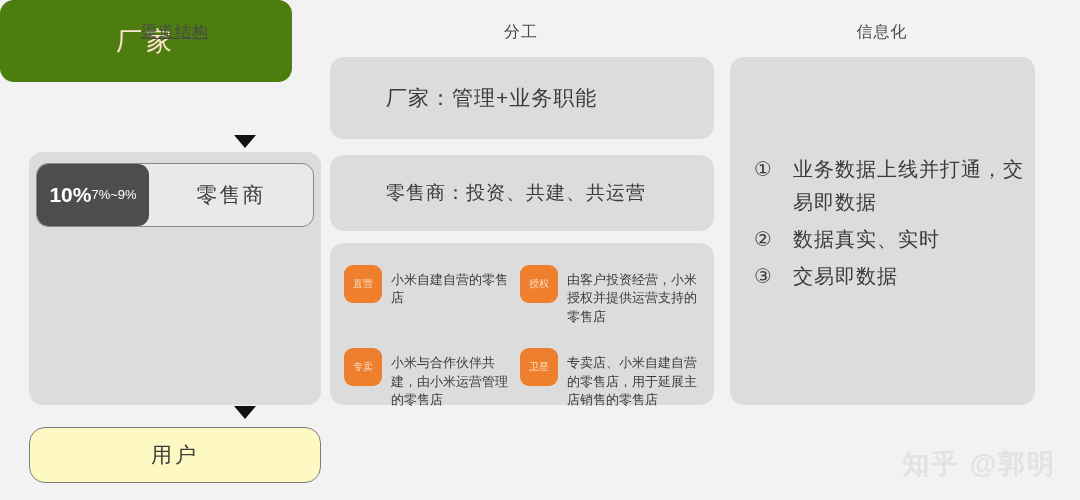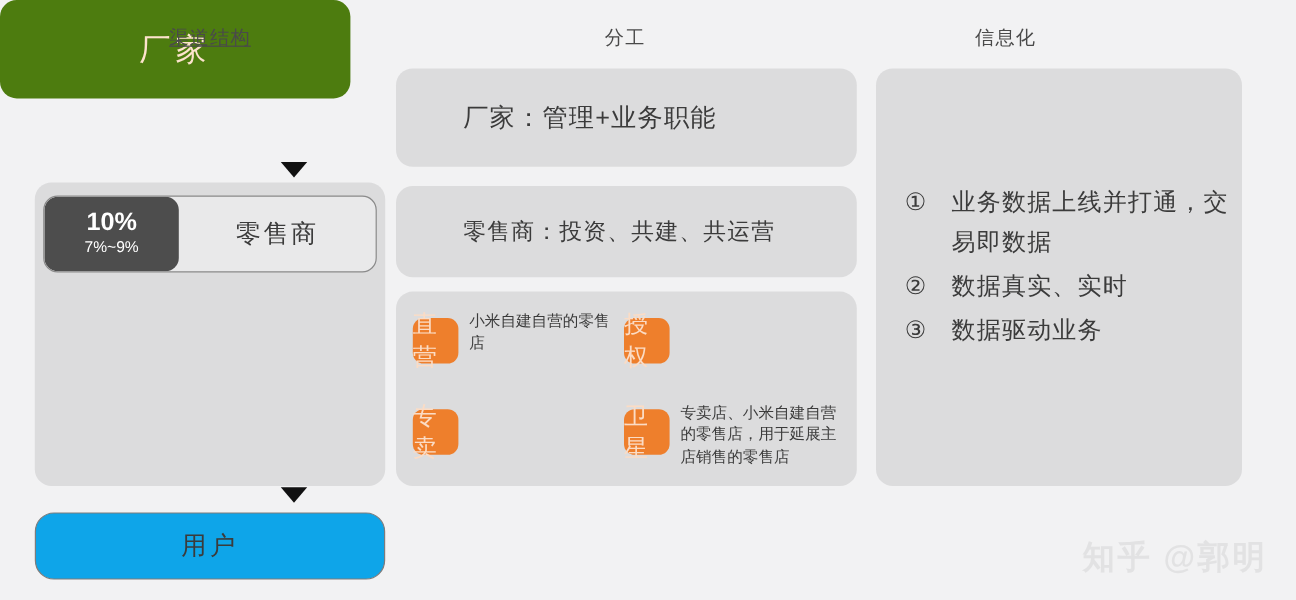--- a/index.html
+++ b/index.html
@@ -26,21 +26,21 @@
     position: absolute;
     font-size: 16px;
     color: #4a4a4a;
     letter-spacing: 1px;
     white-space: nowrap;
     transform: translateX(-50%);
     top: 22px;
   }
   #hdr-1 { left: 175px; text-decoration: underline; }
   #hdr-2 { left: 521px; }
-  #hdr-3 { left: 838px; }
+  #hdr-3 { left: 882px; }
 
   
   .card {
     position: absolute;
     background: #dcdcdd;
     border-radius: 14px;
     box-sizing: border-box;
   }
 
   
@@ -79,21 +79,20 @@
     box-sizing: border-box;
     display: flex;
     align-items: stretch;
     overflow: hidden;
   }
   #pct-badge {
     width: 112px;
     background: #4d4d4d;
     border-radius: 11px;
     display: flex;
-    flex-direction: column;
     align-items: center;
     justify-content: center;
     color: #ffffff;
     flex: none;
   }
   #pct-main {
     font-size: 21px;
     line-height: 1.05;
     font-weight: bold;
   }
@@ -113,21 +112,21 @@
   }
 
   #user-box {
     position: absolute;
     left: 29px;
     top: 427px;
     width: 292px;
     height: 56px;
     border: 1px solid #7c7c7c;
     border-radius: 16px;
-    background: #0ea5e9;
+    background: #fef9c3;
     box-sizing: border-box;
     display: flex;
     align-items: center;
     justify-content: center;
   }
   #user-label {
     font-size: 21px;
     color: #3b3b3b;
     letter-spacing: 3px;
   }
@@ -190,30 +189,31 @@
   }
   .tag-chip {
     width: 38px;
     height: 38px;
     flex: none;
     background: #ee7f2c;
     border-radius: 9px;
     display: flex;
     align-items: center;
     justify-content: center;
-    font-size: 20px;
+    font-size: 10px;
     color: #fbdcc5;
     margin-top: 8px;
   }
   .tag-desc {
     font-size: 13px;
     line-height: 1.42;
     color: #3b3b3b;
     margin-left: 9px;
     padding-top: 2px;
+    margin-top: 12px;
   }
 
   
   #info-card {
     left: 730px;
     top: 57px;
     width: 305px;
     height: 348px;
     padding: 96px 0 0 24px;
     box-sizing: border-box;
@@ -284,41 +284,43 @@
   </div>
 
   <div class="card" id="tags-card">
     <div class="tag-grid">
       <div class="tag-item">
         <span class="tag-chip">直营</span>
         <span class="tag-desc">小米自建自营的零售店</span>
       </div>
       <div class="tag-item">
         <span class="tag-chip">授权</span>
+        <span class="tag-desc">由客户投资经营，小米授权并提供运营支持的零售店</span>
       </div>
       <div class="tag-item">
         <span class="tag-chip">专卖</span>
+        <span class="tag-desc">小米与合作伙伴共建，由小米运营管理的零售店</span>
       </div>
       <div class="tag-item">
         <span class="tag-chip">卫星</span>
         <span class="tag-desc">专卖店、小米自建自营的零售店，用于延展主店销售的零售店</span>
       </div>
     </div>
   </div>
 
   <div class="card" id="info-card">
     <div class="info-item">
       <span class="info-num">①</span>
       <span class="info-text">业务数据上线并打通，交易即数据</span>
     </div>
     <div class="info-item">
       <span class="info-num">②</span>
       <span class="info-text">数据真实、实时</span>
     </div>
     <div class="info-item">
       <span class="info-num">③</span>
-      <span class="info-text">数据驱动业务</span>
+      <span class="info-text">交易即数据</span>
     </div>
   </div>
 
   <div id="watermark">知乎 @郭明</div>
 
 </div>
 
 </body></html>

